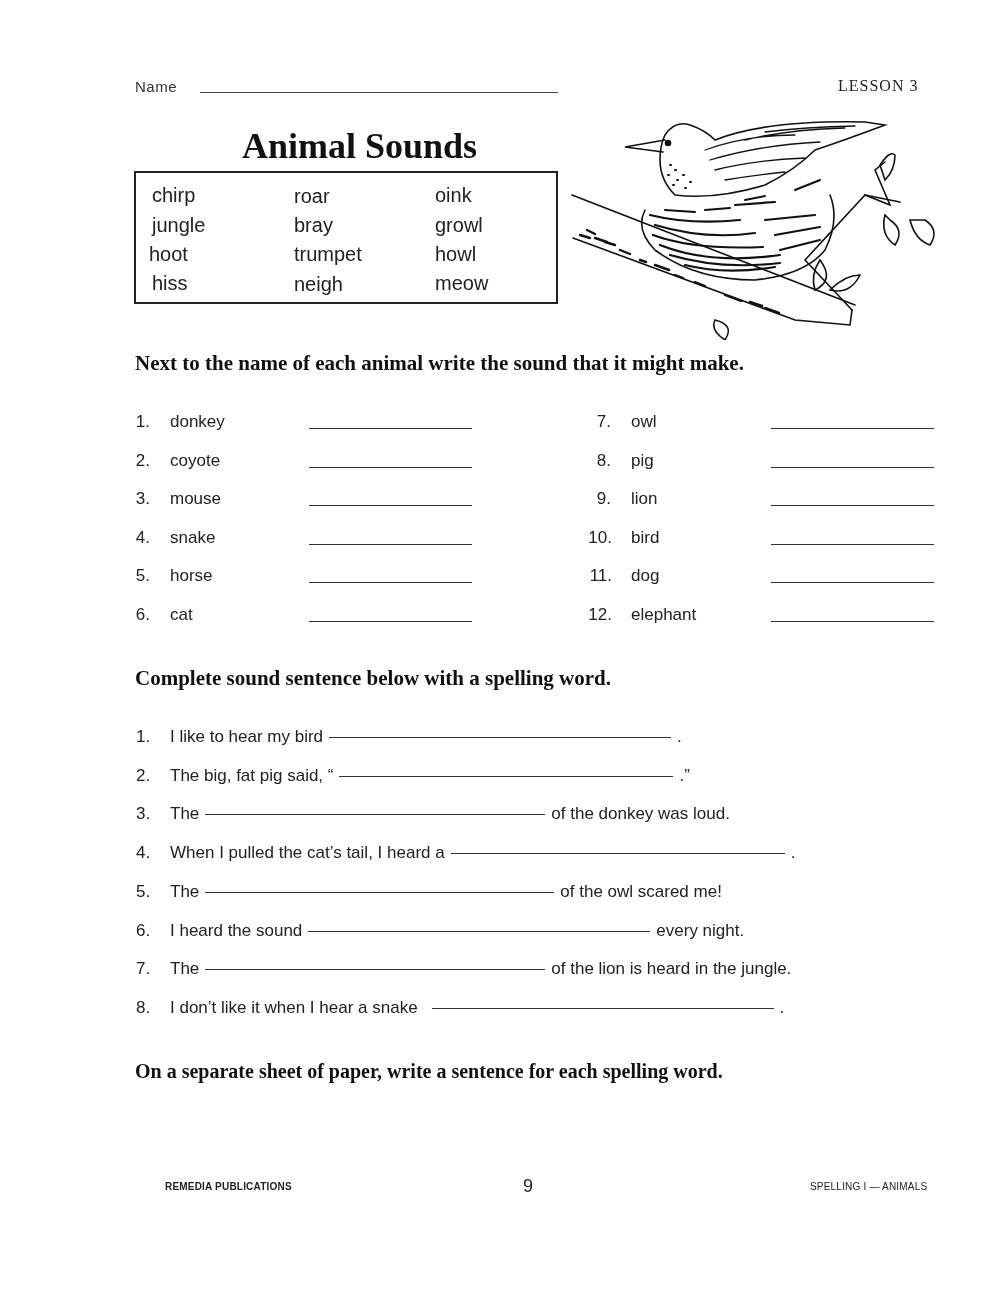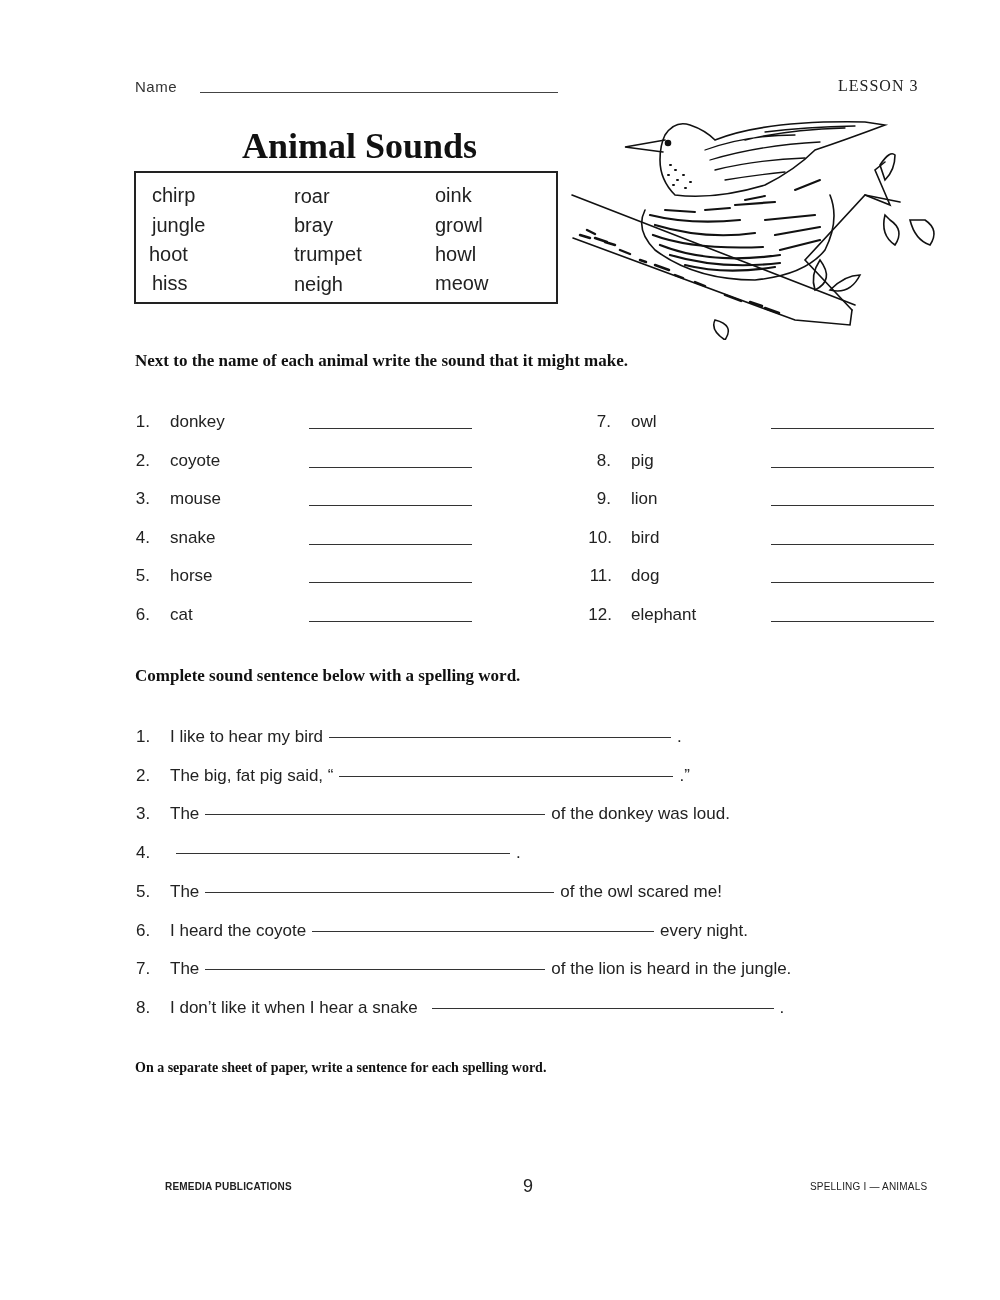--- a/index.html
+++ b/index.html
@@ -15,21 +15,21 @@
 
     #title { left: 242px; top: 125px; font-size: 36px; font-weight: bold; color: #111; }
 
     
     #word-box { left: 134px; top: 171px; width: 424px; height: 133px; border: 2px solid #222; box-sizing: border-box; }
     .word { font-size: 20px; color: #222; position: absolute; }
 
     
     #bird { left: 565px; top: 110px; width: 390px; height: 230px; }
 
-    .instruction { font-size: 17px; font-weight: bold; color: #111; }
+    .instruction { font-size: 21px; font-weight: bold; color: #111; }
 
     
     .item-num { font-size: 17px; color: #222; width: 22px; text-align: right; }
     .item-word { font-size: 17px; color: #222; }
     .blank { border-bottom: 1.3px solid #333; height: 0; }
 
     
     .s-row { position: absolute; left: 136px; font-size: 17px; color: #222; white-space: nowrap; display: flex; align-items: baseline; }
     .s-num { display: inline-block; width: 34px; }
     .s-blank { display: inline-block; border-bottom: 1.3px solid #333; margin: 0 6px; position: relative; top: -4px; }
@@ -164,49 +164,50 @@
 
 <div class="s-row" style="top:804px">
   <span class="s-num">3.</span>
   <span>The</span>
   <span class="s-blank" style="width:340px"></span>
   <span>of the donkey was loud.</span>
 </div>
 
 <div class="s-row" style="top:843px">
   <span class="s-num">4.</span>
+  <span>When I pulled the cat’s tail, I heard a</span>
   <span class="s-blank" style="width:334px"></span>
   <span>.</span>
 </div>
 
 <div class="s-row" style="top:882px">
   <span class="s-num">5.</span>
   <span>The</span>
   <span class="s-blank" style="width:349px"></span>
   <span>of the owl scared me!</span>
 </div>
 
 <div class="s-row" style="top:921px">
   <span class="s-num">6.</span>
-  <span>I heard the coyote</span>
+  <span>I heard the sound</span>
   <span class="s-blank" style="width:342px"></span>
   <span>every night.</span>
 </div>
 
 <div class="s-row" style="top:959px">
   <span class="s-num">7.</span>
   <span>The</span>
   <span class="s-blank" style="width:340px"></span>
   <span>of the lion is heard in the jungle.</span>
 </div>
 
 <div class="s-row" style="top:998px">
   <span class="s-num">8.</span>
   <span>I don’t like it when I hear a snake</span>
   <span class="s-blank" style="width:342px;margin-left:14px"></span>
   <span>.</span>
 </div>
 
-<div class="abs serif instruction" style="left:135px;top:1060px;font-size:14px">On a separate sheet of paper, write a sentence for each spelling word.</div>
+<div class="abs serif instruction" style="left:135px;top:1060px;font-size:20px">On a separate sheet of paper, write a sentence for each spelling word.</div>
 
 <div class="abs sans" id="footer-left">REMEDIA PUBLICATIONS</div>
 <div class="abs sans" id="footer-page">9</div>
 <div class="abs sans" id="footer-right">SPELLING I — ANIMALS</div>
 
 </body></html>

